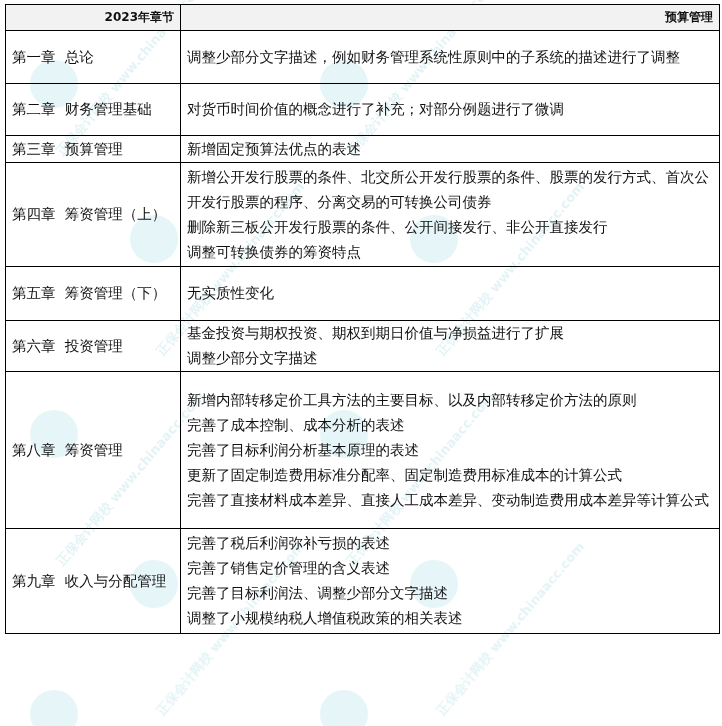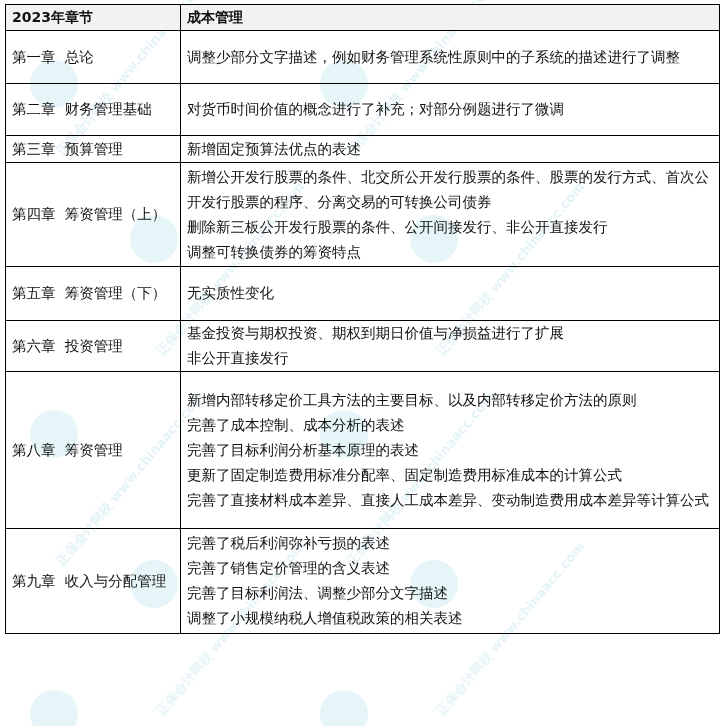--- a/index.html
+++ b/index.html
@@ -52,23 +52,23 @@
     table.changes td {
       border: 1px solid #000000;
       padding: 0 6px;
       vertical-align: middle;
       text-align: left;
       background: transparent;
     }
     table.changes thead th {
       background: #f2f2f2;
       font-weight: bold;
-      text-align: left;
+      text-align: right;
       height: 25px;
-      font-size: 14px;
+      font-size: 12px;
     }
     td.chapter {
       white-space: pre-wrap;
     }
     .line {
       display: block;
     }
   </style>
 </head>
 <body>
@@ -95,21 +95,21 @@
 </div>
 
 <table class="changes">
   <colgroup>
     <col class="c1">
     <col class="c2">
   </colgroup>
   <thead>
     <tr>
       <th>2023年章节</th>
-      <th>成本管理</th>
+      <th>预算管理</th>
     </tr>
   </thead>
   <tbody>
 
     <tr style="height:53px;">
       <td class="chapter">第一章  总论</td>
       <td>
         <span class="line">调整少部分文字描述，例如财务管理系统性原则中的子系统的描述进行了调整</span>
       </td>
     </tr>
@@ -141,21 +141,21 @@
       <td class="chapter">第五章  筹资管理（下）</td>
       <td>
         <span class="line">无实质性变化</span>
       </td>
     </tr>
 
     <tr style="height:47px;">
       <td class="chapter">第六章  投资管理</td>
       <td>
         <span class="line">基金投资与期权投资、期权到期日价值与净损益进行了扩展</span>
-        <span class="line">非公开直接发行</span>
+        <span class="line">调整少部分文字描述</span>
       </td>
     </tr>
 
 
     <tr style="height:157px;">
       <td class="chapter">第八章  筹资管理</td>
       <td>
         <span class="line">新增内部转移定价工具方法的主要目标、以及内部转移定价方法的原则</span>
         <span class="line">完善了成本控制、成本分析的表述</span>
         <span class="line">完善了目标利润分析基本原理的表述</span>

